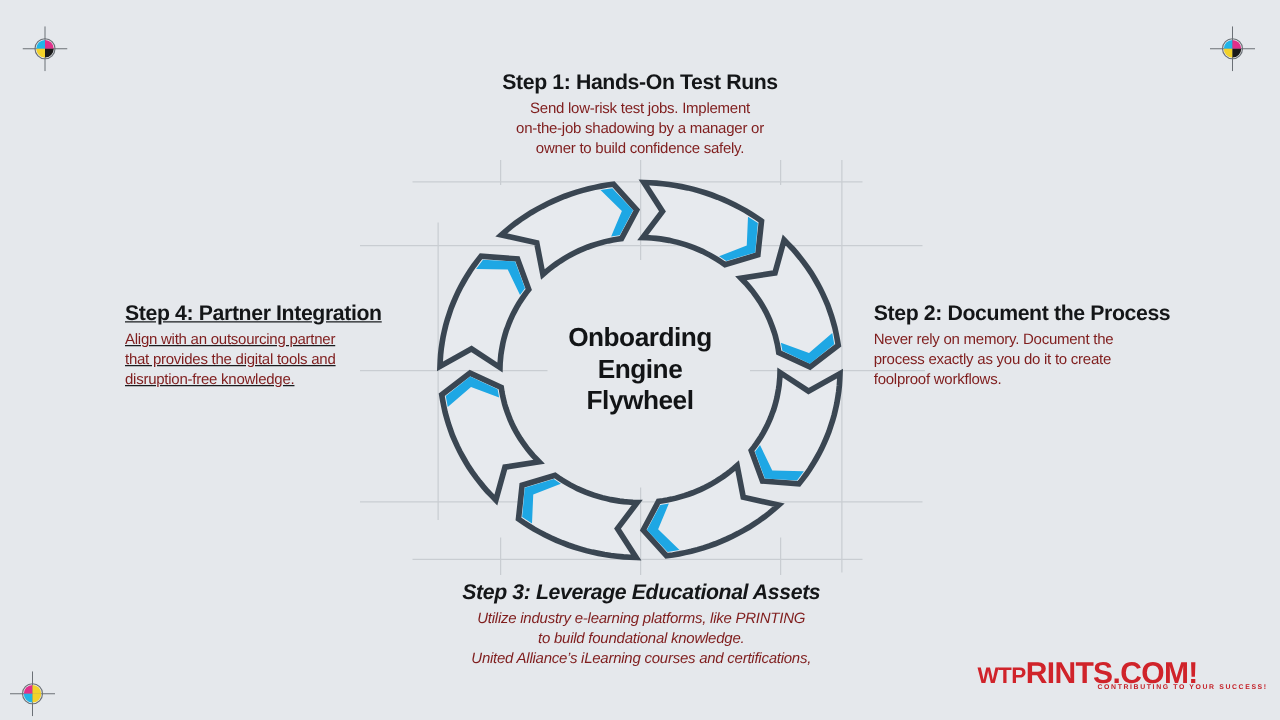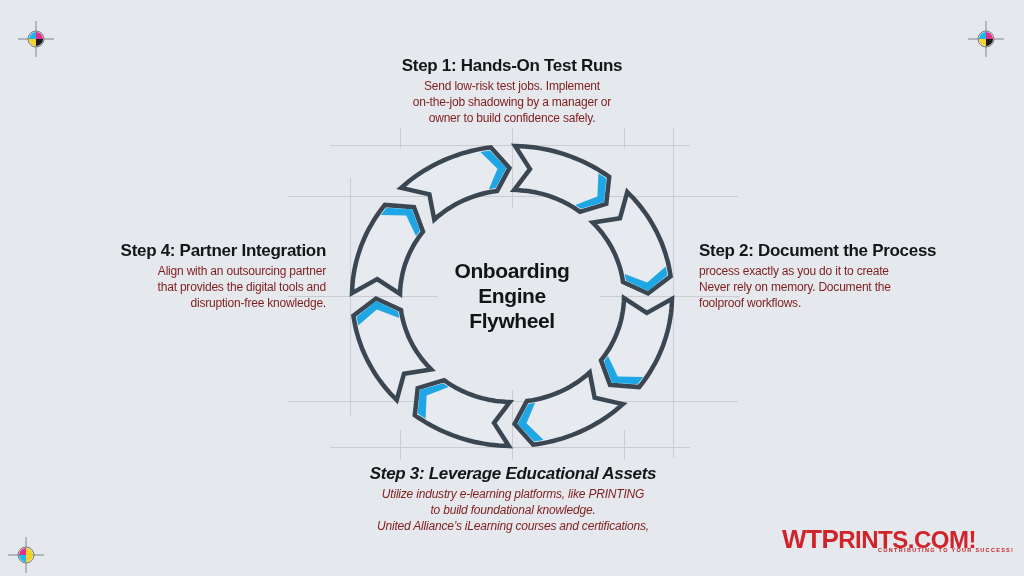--- a/index.html
+++ b/index.html
@@ -15,35 +15,35 @@
   .reg-mark { position: absolute; width: 36px; height: 36px; }
   .step { position: absolute; }
   .step-title {
     font-weight: bold; font-size: 17px; letter-spacing: -0.3px;
     line-height: 20px; margin-bottom: 2px; color: #141618;
   }
   .step-body { font-size: 12px; line-height: 16px; color: #7f1d1d; letter-spacing: -0.2px; }
   .step-1 { left: 362px; top: 56px; width: 300px; text-align: center; }
   .step-2 { left: 699px; top: 241px; width: 280px; text-align: left; }
   .step-3 { left: 330px; top: 464px; width: 366px; text-align: center; font-style: italic; }
-  .step-4 { left: 90px; top: 241px; width: 236px; text-align: right; }
+  .step-4 { left: 100px; top: 241px; width: 236px; text-align: left; text-decoration: underline; }
   #wheel { position: absolute; left: 0; top: 0; }
   .center-title {
     position: absolute; left: 432px; top: 258px; width: 160px; text-align: center;
     font-weight: bold; font-size: 21px; line-height: 25px; letter-spacing: -0.4px;
     color: #121416;
   }
   .center-title div { display: block; }
   .logo { position: absolute; left: 782px; top: 528px; width: 220px; height: 30px; }
   .logo-main {
     font-family: "Liberation Sans", sans-serif; font-weight: bold; font-size: 24px;
     line-height: 22px; letter-spacing: -0.5px;
     color: #d0232a; white-space: nowrap;
   }
-  .logo-main .big { font-size: 26px; }
+  .logo-main .big { font-size: 18px; }
   .logo-tag {
     position: absolute; left: 96px; top: 19px; font-size: 5.5px; letter-spacing: 1.3px;
     font-weight: bold; color: #c42027; white-space: nowrap;
   }
 </style>
 </head>
 <body>
 
 <div class="grid-line h" style="left:330px;top:145px;width:360px;"></div>
 <div class="grid-line h" style="left:288px;top:196px;width:450px;"></div>
@@ -118,22 +118,22 @@
   <div class="step-body">
     <div>Send low-risk test jobs. Implement</div>
     <div>on-the-job shadowing by a manager or</div>
     <div>owner to build confidence safely.</div>
   </div>
 </div>
 
 <div class="step step-2">
   <div class="step-title">Step 2: Document the Process</div>
   <div class="step-body">
+    <div>Never rely on memory. Document the</div>
     <div>process exactly as you do it to create</div>
-    <div>Never rely on memory. Document the</div>
     <div>foolproof workflows.</div>
   </div>
 </div>
 
 <div class="step step-3">
   <div class="step-title">Step 3: Leverage Educational Assets</div>
   <div class="step-body">
     <div>Utilize industry e-learning platforms, like PRINTING</div>
     <div>to build foundational knowledge.</div>
     <div>United Alliance’s iLearning courses and certifications,</div>

